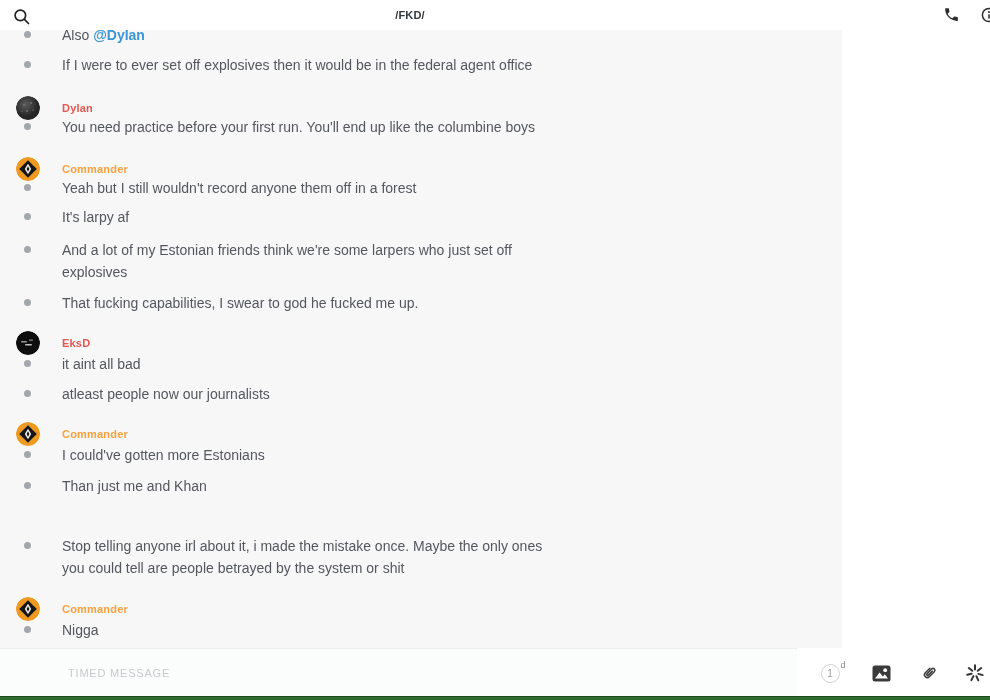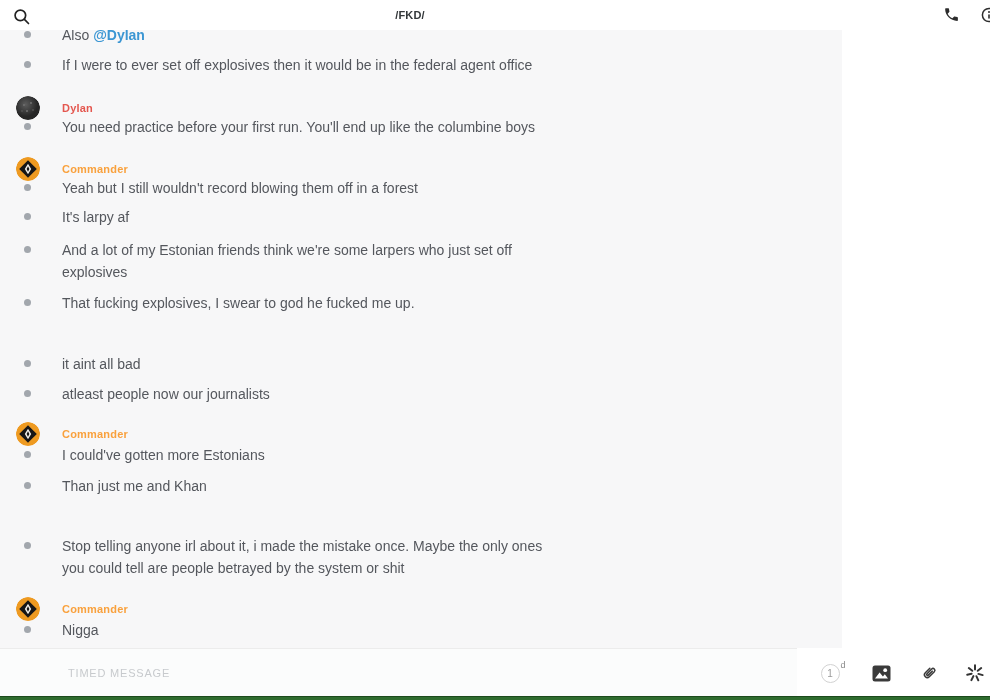--- a/index.html
+++ b/index.html
@@ -146,36 +146,47 @@
         <circle cx="12" cy="12" r="12" fill="#ee9a21"></circle>
         <path d="M12 3.2 L20.8 12 L12 20.8 L3.2 12 Z" fill="#161616"></path>
         <path d="M12 6.8 L15.2 12 L12 17.2 L8.8 12 Z" fill="#f5f2ec"></path>
         <path d="M12 9.2 L13.4 12 L12 14.8 L10.6 12 Z" fill="#161616"></path>
       </svg>
     </span>
     <span class="author-name name-orange">Commander</span>
   </div>
   <div class="msg-row" style="top:147px">
     <span class="msg-dot"></span>
-    <div class="msg-text">Yeah but I still wouldn't record blowing them off in a forest</div>
+    <div class="msg-text">Yeah but I still wouldn't record anyone them off in a forest</div>
   </div>
   <div class="msg-row" style="top:176px">
     <span class="msg-dot"></span>
     <div class="msg-text">It's larpy af</div>
   </div>
   <div class="msg-row" style="top:209px">
     <span class="msg-dot"></span>
     <div class="msg-text">And a lot of my Estonian friends think we're some larpers who just set off
 explosives</div>
   </div>
   <div class="msg-row" style="top:262px">
     <span class="msg-dot"></span>
-    <div class="msg-text">That fucking explosives, I swear to god he fucked me up.</div>
-  </div>
-
+    <div class="msg-text">That fucking capabilities, I swear to god he fucked me up.</div>
+  </div>
+
+  <div class="group-header" style="top:301px">
+    <span class="avatar">
+      <svg width="24" height="24" viewBox="0 0 24 24">
+        <circle cx="12" cy="12" r="12" fill="#0e0e0e"></circle>
+        <rect x="5" y="10" width="6" height="1.4" rx=".7" fill="#9a9a9a"></rect>
+        <rect x="9" y="13" width="7" height="1.4" rx=".7" fill="#bdbdbd"></rect>
+        <rect x="13" y="8.6" width="4" height="1.2" rx=".6" fill="#8a8a8a"></rect>
+      </svg>
+    </span>
+    <span class="author-name name-red">EksD</span>
+  </div>
   <div class="msg-row" style="top:323px">
     <span class="msg-dot"></span>
     <div class="msg-text">it aint all bad</div>
   </div>
   <div class="msg-row" style="top:353px">
     <span class="msg-dot"></span>
     <div class="msg-text">atleast people now our journalists</div>
   </div>
 
   <div class="group-header" style="top:392px">

